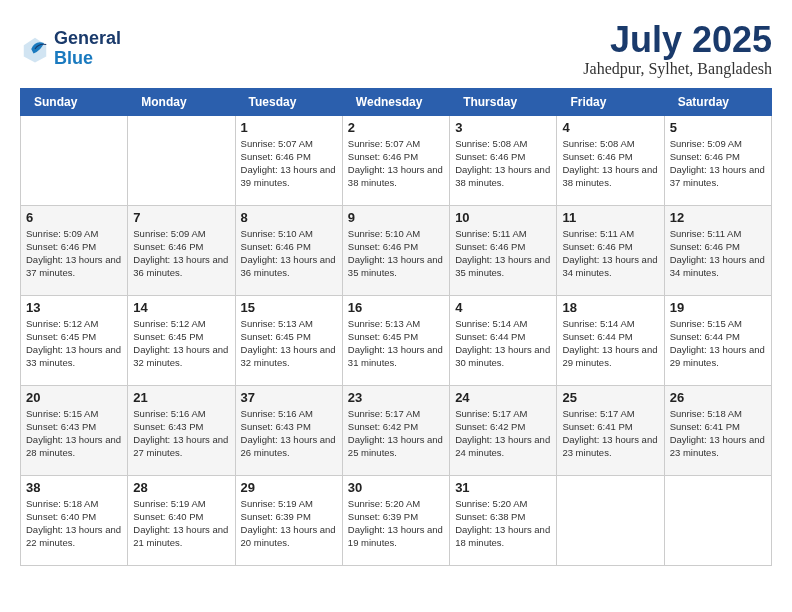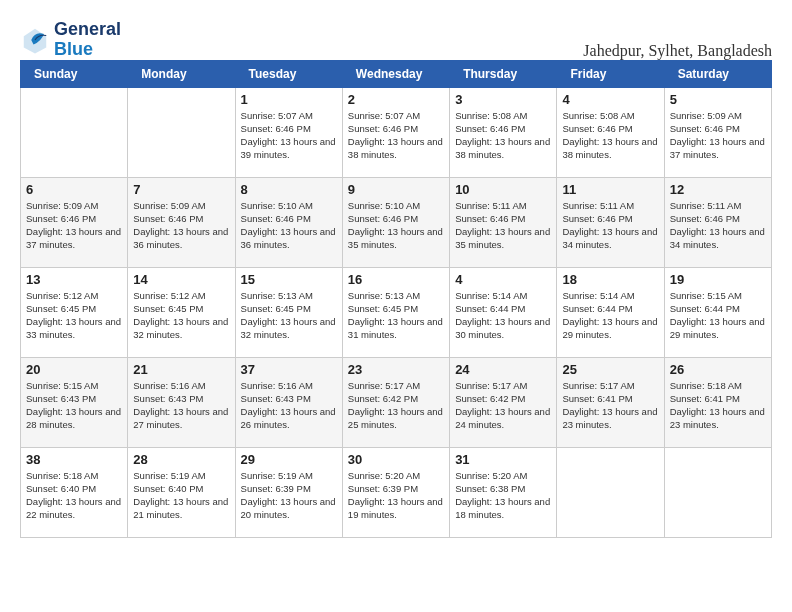--- a/index.html
+++ b/index.html
@@ -6,21 +6,22 @@
     body {
       font-family: Arial, sans-serif;
       background: #fff;
       width: 792px;
       min-height: 612px;
       padding: 20px;
     }
     .header-section {
       display: flex;
       justify-content: space-between;
-      align-items: flex-end;
+      align-items: center;
+      margin-bottom: 10px;
     }
     .logo {
       display: flex;
       align-items: center;
       gap: 4px;
     }
     .logo-text {
       font-size: 18px;
       font-weight: bold;
       color: #1a3a6b;
@@ -100,20 +101,21 @@
         <polygon points="20,5 35,15 35,30 20,38 5,30 5,15" fill="#1a7abf" opacity="0.2"></polygon>
         <path d="M15,20 Q20,8 32,12 Q28,22 18,26 Z" fill="#1a7abf"></path>
         <path d="M20,20 Q25,12 35,14" stroke="#1a3a6b" stroke-width="1.5" fill="none"></path>
       </svg>
       <div class="logo-text">
         <div>General</div>
         <div><span>Blue</span></div>
       </div>
     </div>
     <div class="title-section">
+      <div class="month-year">July 2025</div>
       <div class="location">Jahedpur, Sylhet, Bangladesh</div>
     </div>
   </div>
 
   <table class="calendar">
     <thead>
       <tr>
       <th>Sunday</th>
           <th>Monday</th>
           <th>Tuesday</th>

